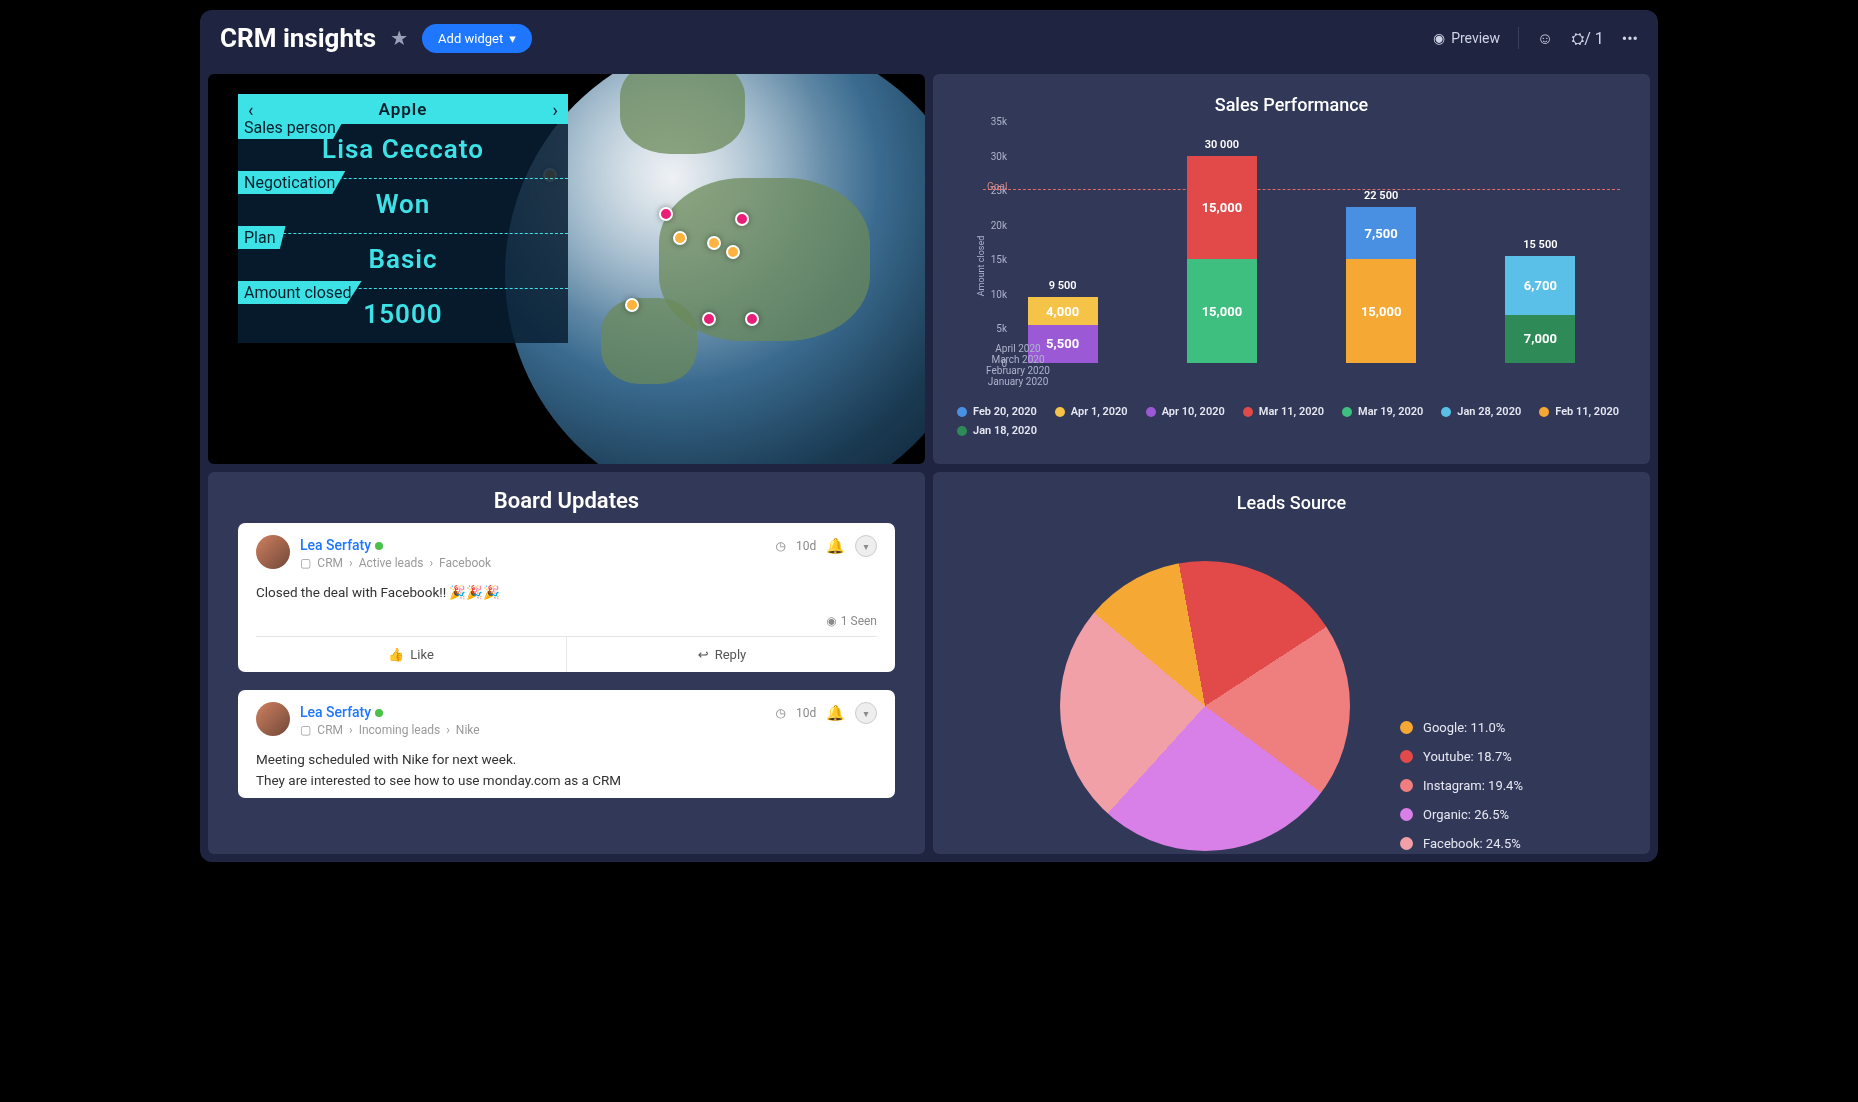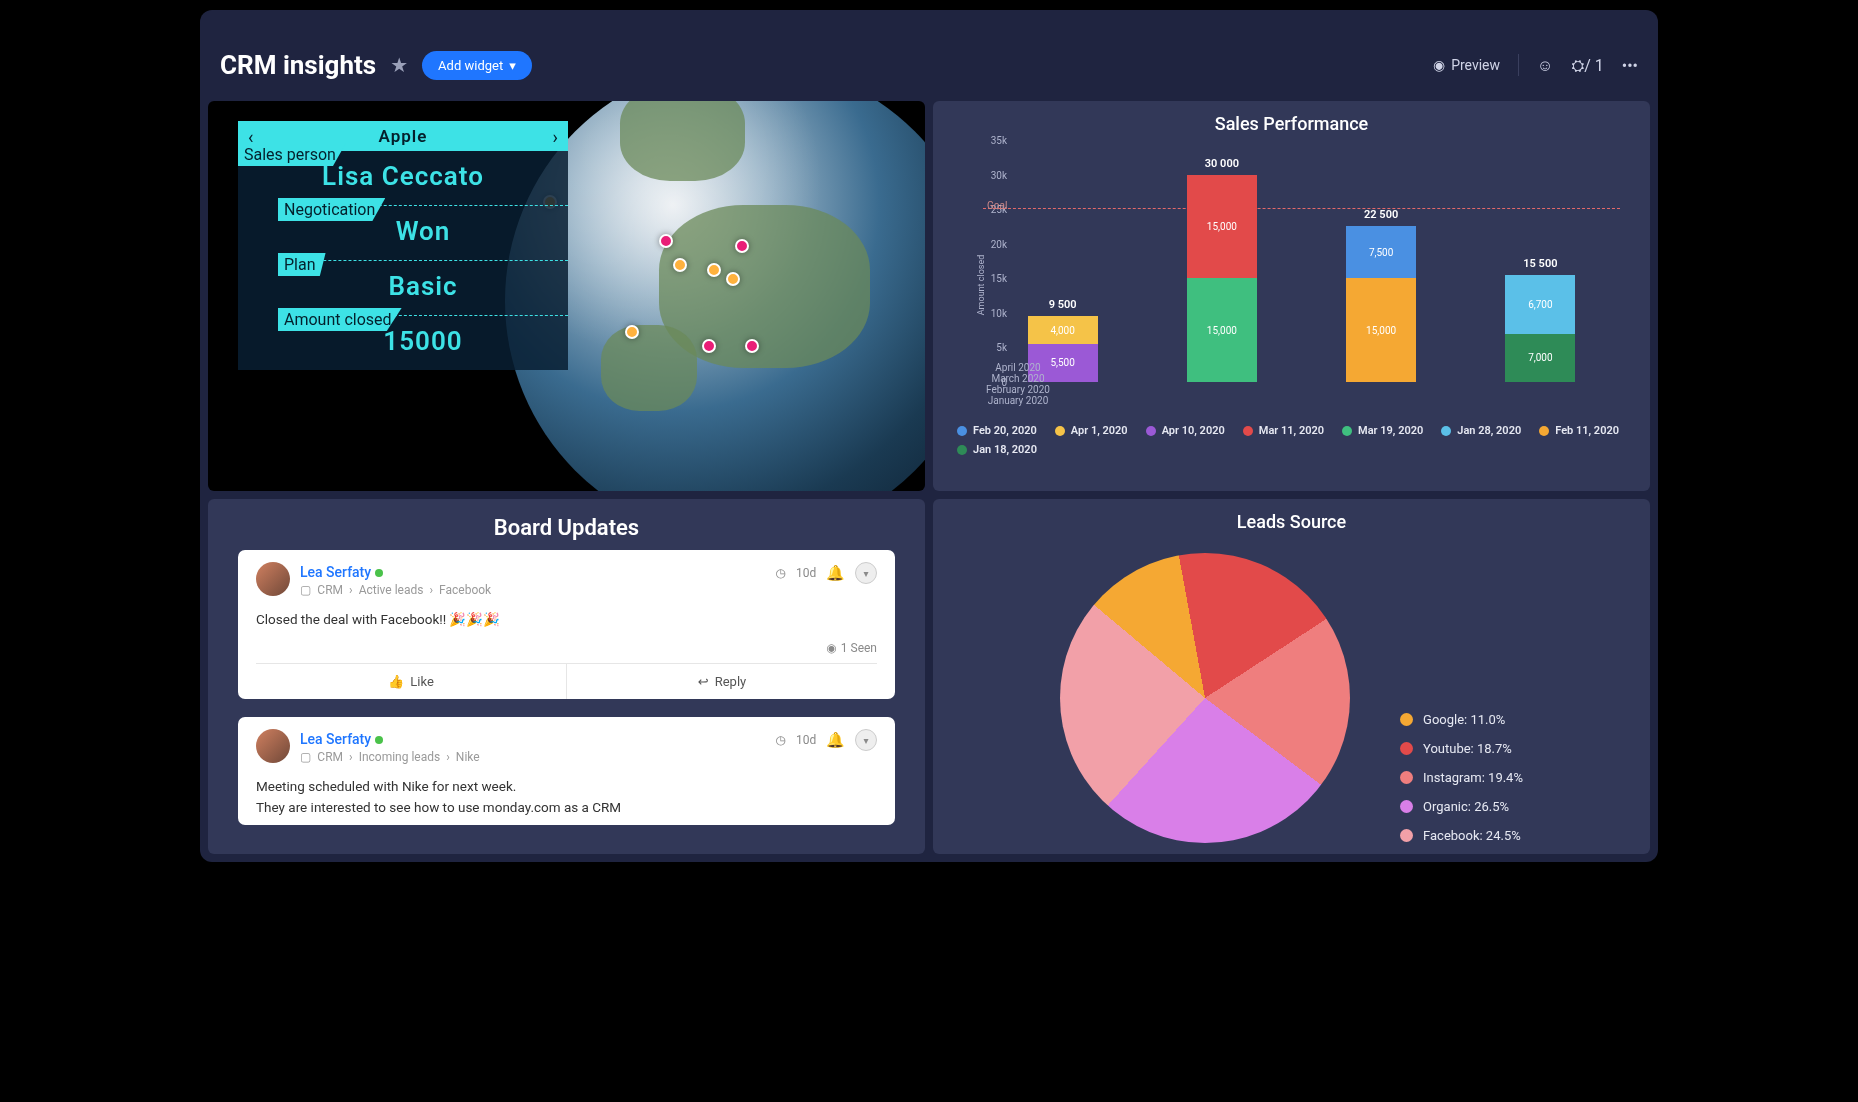--- a/index.html
+++ b/index.html
@@ -1,18 +1,18 @@
 <!DOCTYPE html>
 <html><head>
 <meta charset="utf-8">
 <style>
 * { margin: 0; padding: 0; box-sizing: border-box; font-family: -apple-system, BlinkMacSystemFont, "Segoe UI", Roboto, sans-serif; }
 body { background: #000; display: flex; justify-content: center; align-items: flex-start; padding: 10px; }
 .app { width: 1458px; height: 852px; background: #1f2440; border-radius: 12px; overflow: hidden; display: flex; flex-direction: column; box-shadow: 0 8px 40px rgba(0,0,0,0.6); }
-.header { height: 56px; display: flex; align-items: center; padding: 0 20px; gap: 14px; margin-top: 27px; }
+.header { height: 56px; display: flex; align-items: center; padding: 0 20px; gap: 14px; }
 .title { color: #fff; font-size: 26px; font-weight: 700; }
 .star { color: #9aa0b8; font-size: 20px; cursor: pointer; }
 .add-widget { background: #1f76ff; color: #fff; border: none; padding: 7px 16px; border-radius: 16px; font-size: 13px; cursor: pointer; display: flex; align-items: center; gap: 6px; }
 .header-right { margin-left: auto; display: flex; align-items: center; gap: 18px; color: #cfd3e6; font-size: 14px; }
 .preview-btn { display: flex; align-items: center; gap: 6px; cursor: pointer; }
 .header-icon { cursor: pointer; font-size: 16px; }
 .divider-v { width: 1px; height: 22px; background: #3a3f5e; }
 .grid { flex: 1; display: grid; grid-template-columns: 1fr 1fr; grid-template-rows: 390px 1fr; gap: 8px; padding: 8px; }
 .panel { background: #323858; border-radius: 6px; overflow: hidden; position: relative; }
 
@@ -26,33 +26,33 @@
 .pin.magenta { background: #e91e77; }
 .pin.orange { background: #ffb23e; }
 
 .info-card { position: absolute; left: 30px; top: 20px; width: 330px; background: rgba(8,30,50,0.85); font-family: "Orbitron", monospace; }
 .info-header { background: #3de2e6; color: #04202c; display: flex; align-items: center; justify-content: space-between; padding: 4px 10px; height: 30px; }
 .info-header .nav { font-size: 18px; cursor: pointer; color: #04202c; }
 .info-header .company { font-size: 17px; font-weight: 600; letter-spacing: 1px; }
 .info-row { position: relative; padding: 10px 0 14px 0; text-align: center; }
 .info-label { position: absolute; left: 0; top: -8px; background: #3de2e6; color: #04202c; font-size: 16px; padding: 2px 10px 2px 6px; clip-path: polygon(0 0, 100% 0, 88% 100%, 0 100%); }
 .info-value { color: #3de2e6; font-size: 26px; font-weight: 600; letter-spacing: 1px; text-align: center; }
-.info-row + .info-row { border-top: 1px dashed #3de2e6; margin-left: 40px; }
-
-
-.chart-title { color: #fff; text-align: center; font-size: 18px; font-weight: 500; padding: 12px 0 6px; }
+.info-row + .info-row { border-top: 1px dashed #3de2e6; }
+
+
+.chart-title { color: #fff; text-align: center; font-size: 18px; font-weight: 500; padding: 20px 0 6px; }
 .bar-chart { position: relative; height: 280px; margin: 0 30px 0 50px; }
 .y-axis { position: absolute; left: -8px; top: 0; bottom: 38px; width: 40px; }
 .y-tick { position: absolute; right: 8px; font-size: 10px; color: #aeb3cc; transform: translateY(50%); }
 .y-label { position: absolute; left: -32px; top: 50%; transform: rotate(-90deg); font-size: 9px; color: #aeb3cc; }
 .goal-line { position: absolute; left: 0; right: 0; border-top: 1.5px dashed #e26a6a; margin-top: 48px; }
 .goal-label { position: absolute; left: 4px; top: -9px; font-size: 10px; color: #c88; }
 .bars-row { position: absolute; left: 0; right: 0; bottom: 38px; top: 0; display: flex; justify-content: space-around; align-items: flex-end; }
 .bar-group { width: 70px; display: flex; flex-direction: column-reverse; align-items: center; position: relative; }
-.bar-seg { width: 70px; display: flex; align-items: center; justify-content: center; color: #fff; font-size: 10px; font-weight: 400; }
+.bar-seg { width: 70px; display: flex; align-items: center; justify-content: center; color: #fff; font-size: 13px; font-weight: 700; }
 .bar-total { position: absolute; top: -18px; color: #fff; font-size: 11px; font-weight: 600; }
 .x-labels { position: absolute; left: 0; right: 15px; bottom: 14px; display: flex; justify-content: space-between; flex-direction: column; }
 .x-label { font-size: 10px; color: #aeb3cc; width: 70px; text-align: center; }
 .legend { display: flex; flex-wrap: wrap; gap: 6px 18px; padding: 4px 24px 10px; }
 .legend-item { display: flex; align-items: center; gap: 6px; font-size: 11px; color: #e6e8f2; font-weight: 600; justify-content: center; }
 .legend-dot { width: 10px; height: 10px; border-radius: 50%; }
 
 
 .updates-title { color: #fff; text-align: center; font-size: 22px; font-weight: 600; padding: 16px 0 10px; }
 .updates-body { padding: 0 30px 20px; display: flex; flex-direction: column; gap: 18px; overflow: hidden; }

